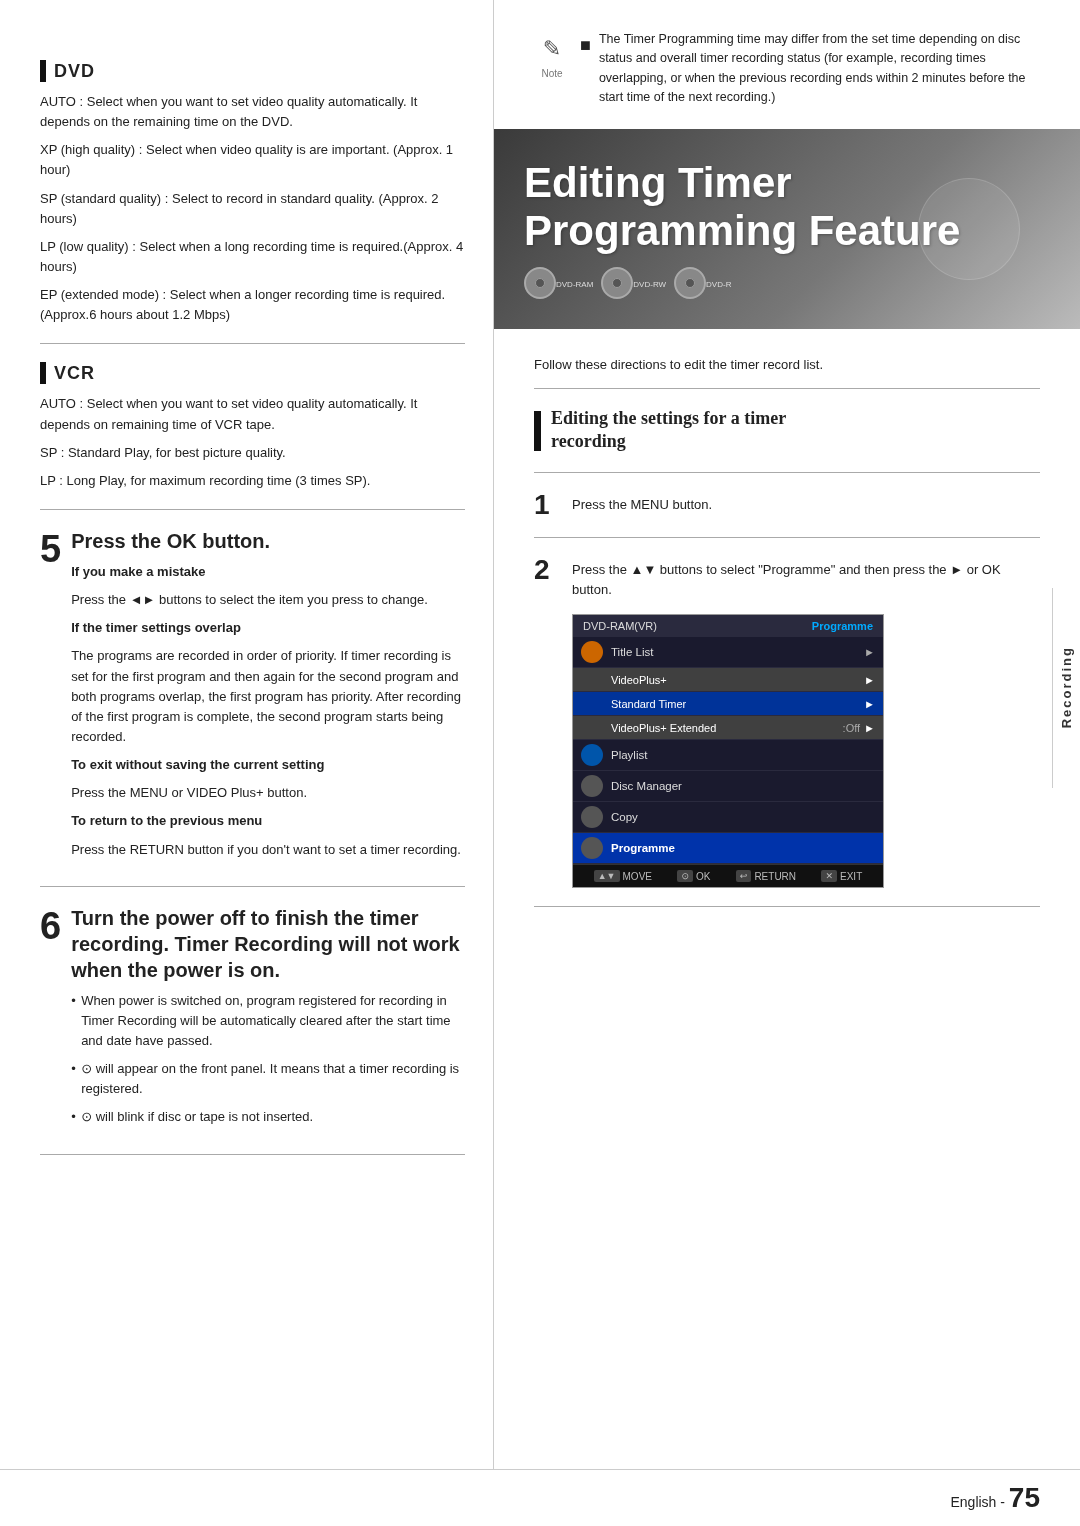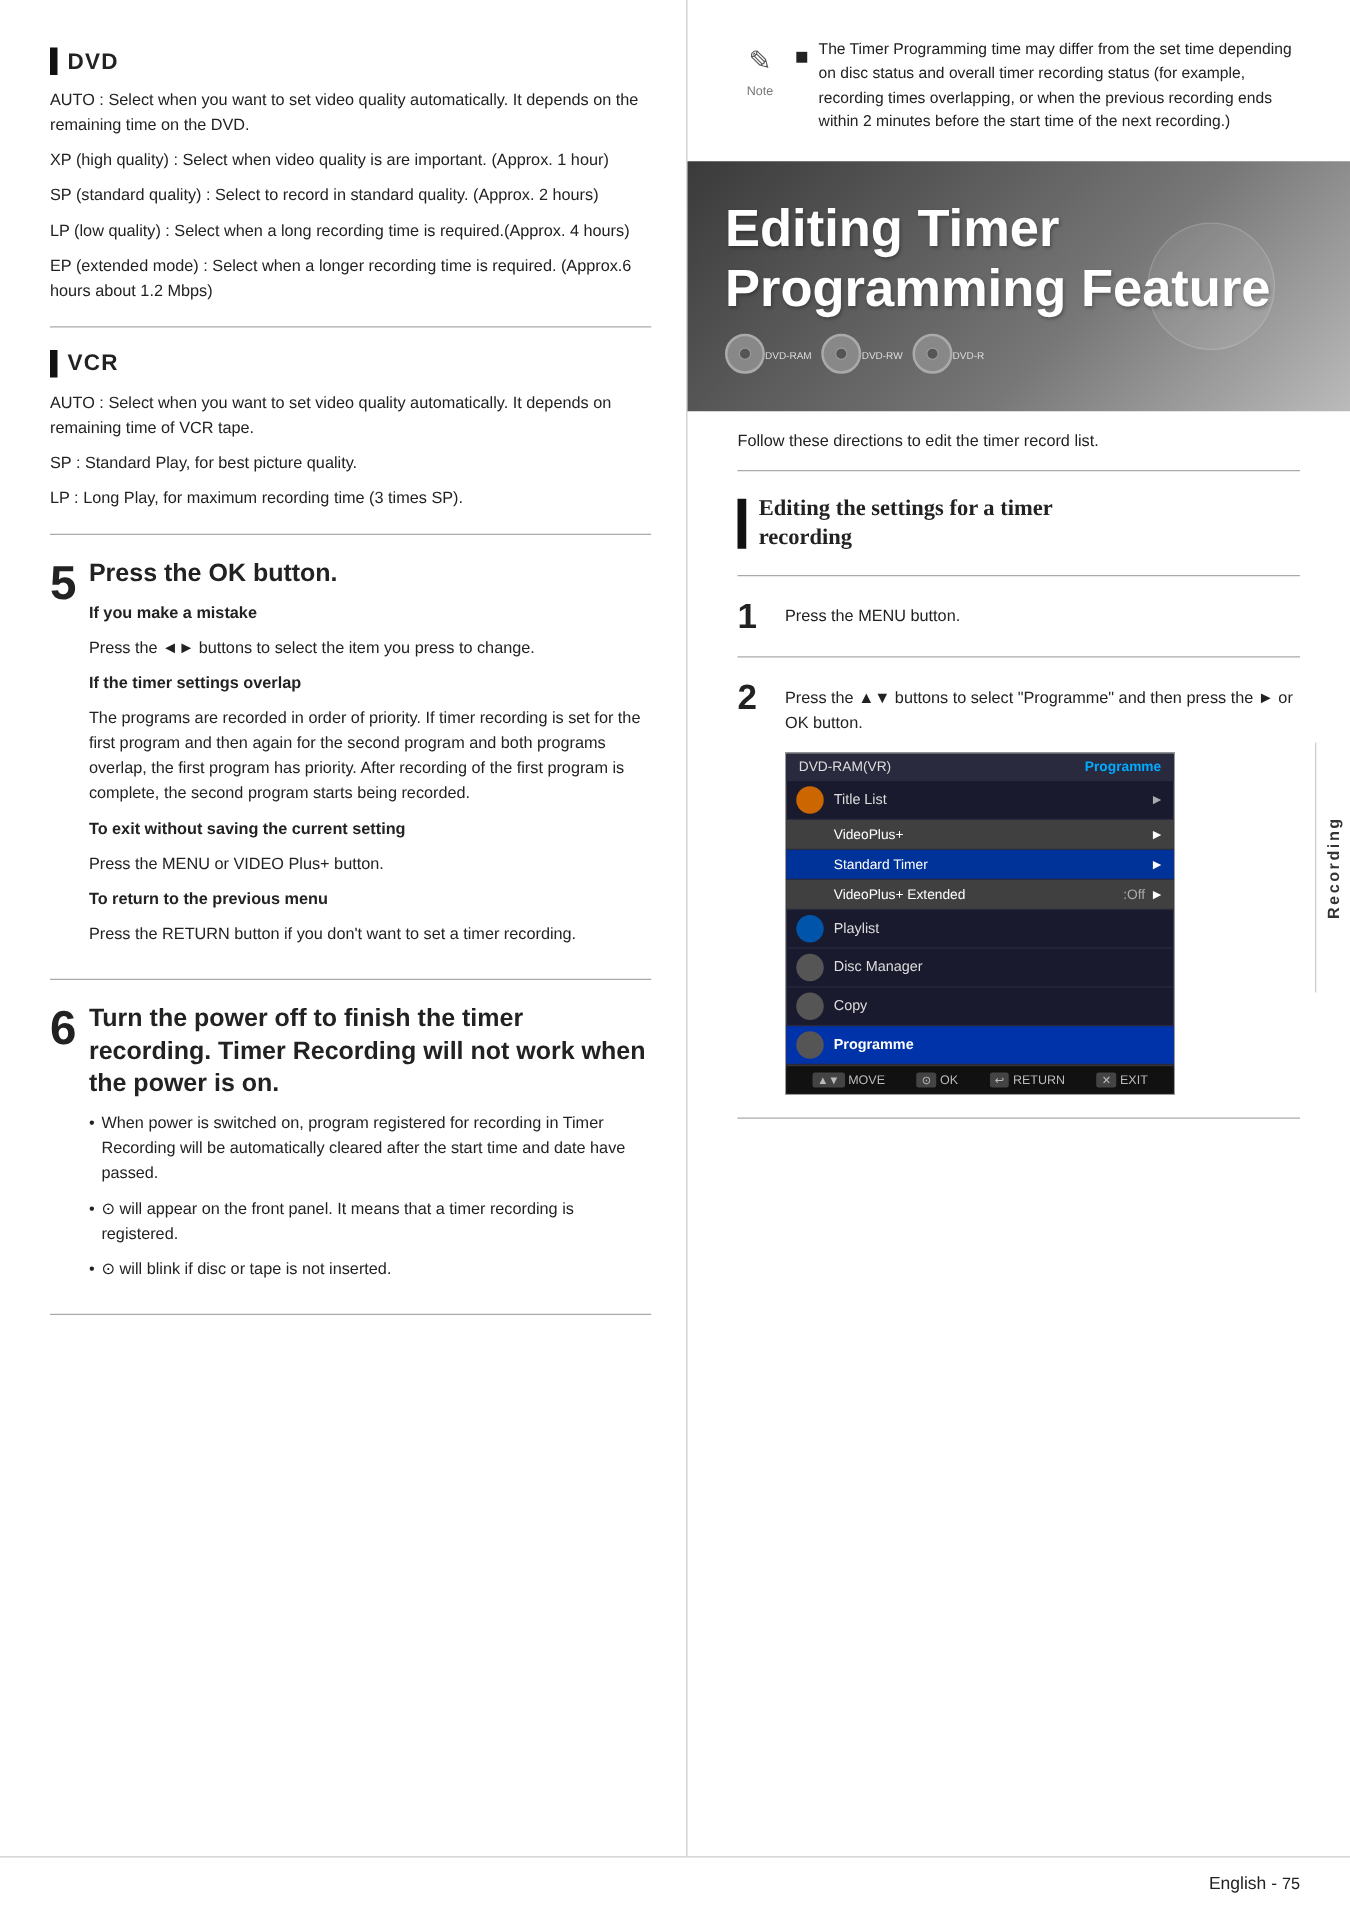--- a/index.html
+++ b/index.html
@@ -21,22 +21,22 @@
       position: relative;
     }
 
     
     .main-columns {
       display: flex;
       flex: 1;
     }
 
     .left-col {
-      width: 550px;
-      padding: 20px 28px 30px 40px;
+      width: 494px;
+      padding: 42px 28px 30px 40px;
       border-right: 1px solid #ccc;
     }
 
     .right-col {
       flex: 1;
       padding: 20px 40px 30px 40px;
       position: relative;
     }
 
     
@@ -201,20 +201,21 @@
       min-width: 36px;
     }
     .note-text {
       font-size: 12.5px;
       line-height: 1.55;
     }
 
     
     .right-body {
       padding-top: 16px;
+      margin-top: 12px;
     }
 
     .follow-text {
       font-size: 13px;
       margin-bottom: 16px;
     }
 
     
     .sub-section-header {
       display: flex;
@@ -351,22 +352,22 @@
       display: flex;
       justify-content: flex-end;
       align-items: center;
       padding: 12px 40px;
       border-top: 1px solid #ccc;
     }
     .bottom-page {
       font-size: 14px;
     }
     .bottom-page strong {
-      font-size: 13px;
-      font-weight: normal;
+      font-size: 28px;
+      font-weight: bold;
     }
 
     .recording-sidebar {
       position: absolute;
       right: 0;
       top: 40%;
       display: flex;
       flex-direction: column;
       align-items: center;
       justify-content: center;

